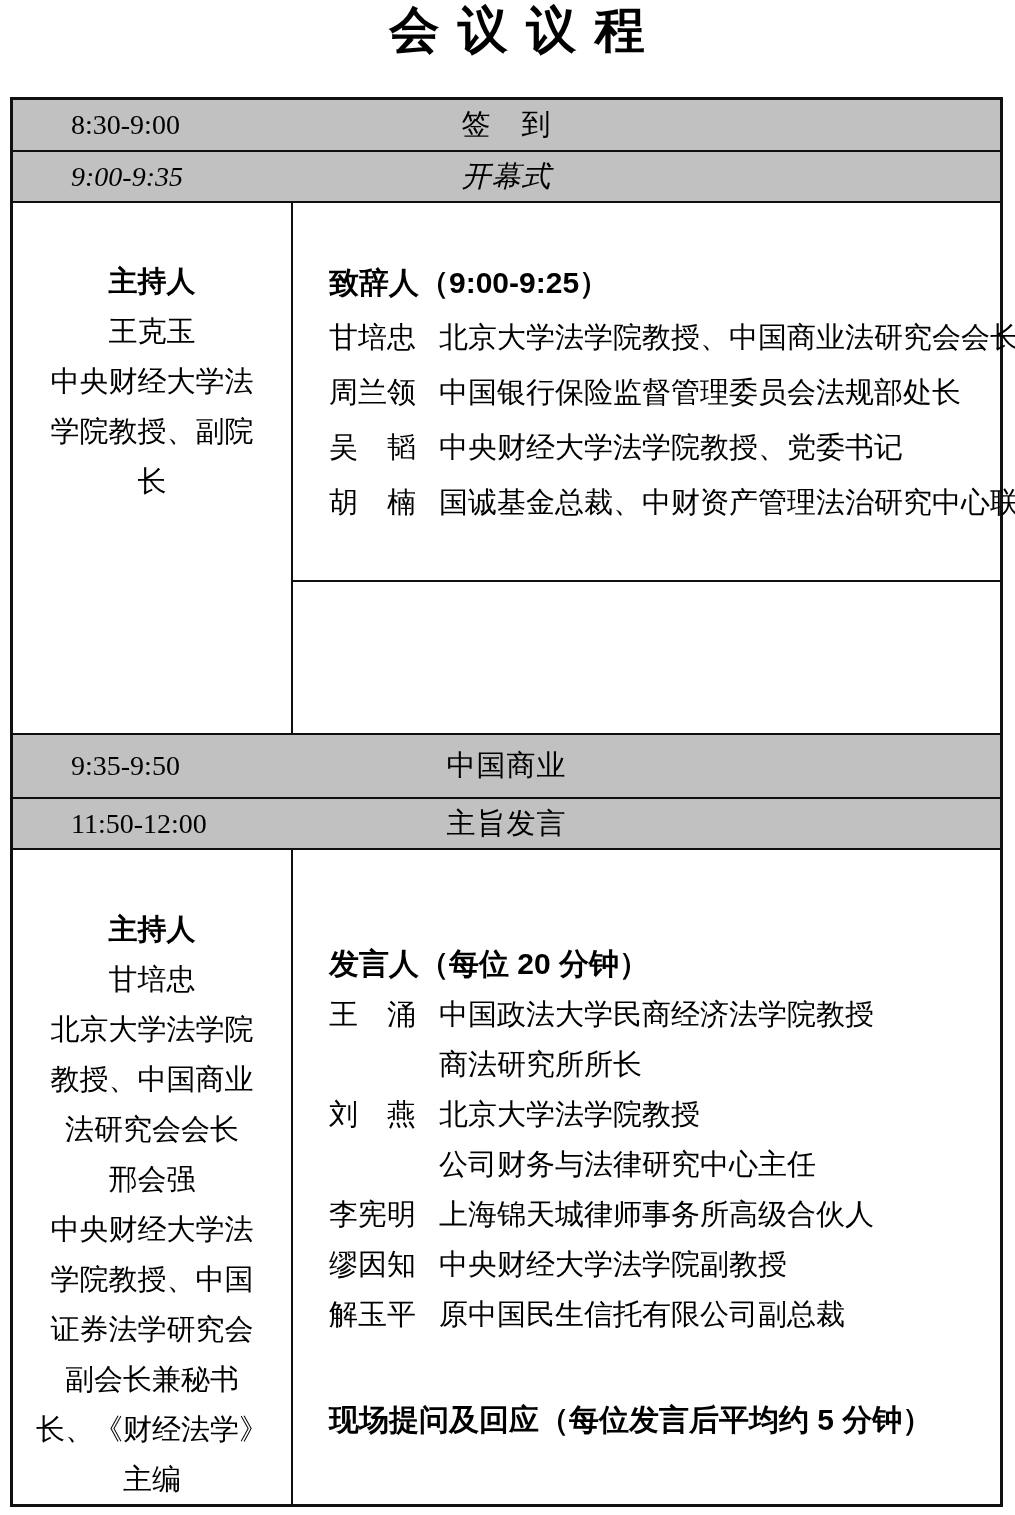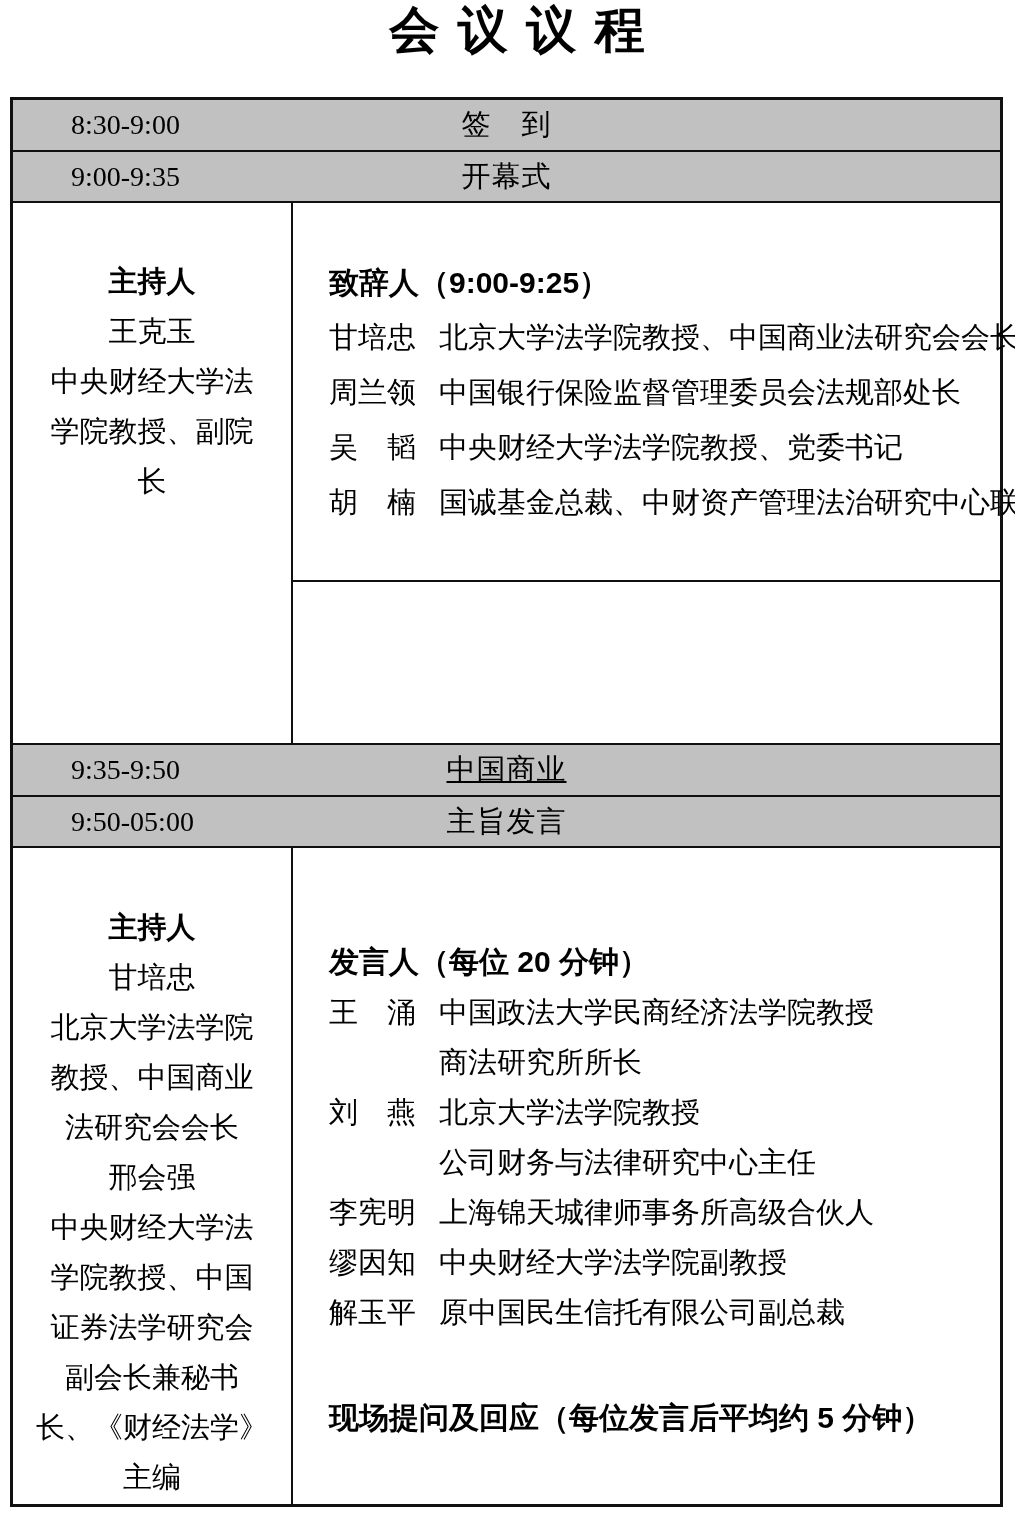--- a/index.html
+++ b/index.html
@@ -41,22 +41,22 @@
     position: relative;
     flex: none;
     display: flex;
     align-items: center;
     justify-content: center;
     box-sizing: border-box;
     border-bottom: 2px solid #101010;
   }
   .gray { background: #c1c1c1; }
   .r1 { height: 52px; }
-  .r2 { height: 51px; }
-  .r3 { height: 52px; text-decoration: underline; }
+  .r2 { height: 51px; font-style: italic; }
+  .r3 { height: 64px; }
   .r4 { height: 51px; }
   .time {
     position: absolute;
     left: 12px;
     top: 50%;
     transform: translateY(-50%);
     font-size: 28px;
     white-space: nowrap;
     margin-left: 46px;
   }
@@ -172,21 +172,21 @@
         </div>
       </div>
     </div>
 
     <div class="row gray r3">
       <span class="time">9:35-9:50</span>
       <span class="row-label">中国商业</span>
     </div>
 
     <div class="row gray r4">
-      <span class="time">9:50-05:00</span>
+      <span class="time">11:50-12:00</span>
       <span class="row-label">主旨发言</span>
     </div>
 
     <div class="section sec2">
       <div class="left-cell">
         <div class="host-heading">主持人</div>
         <div>甘培忠</div>
         <div>北京大学法学院</div>
         <div>教授、中国商业</div>
         <div>法研究会会长</div>

